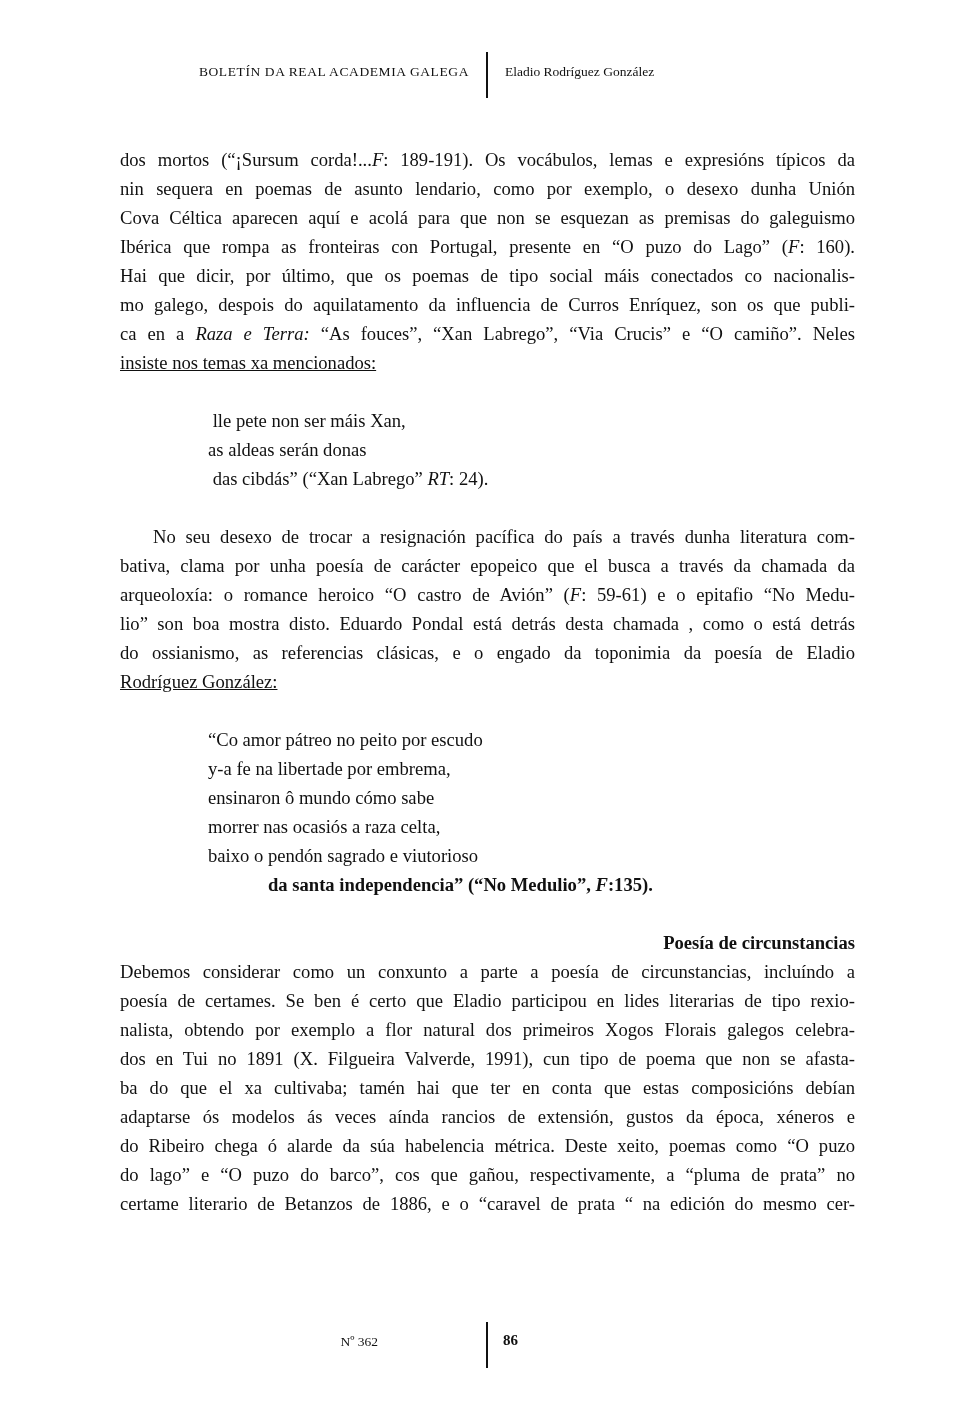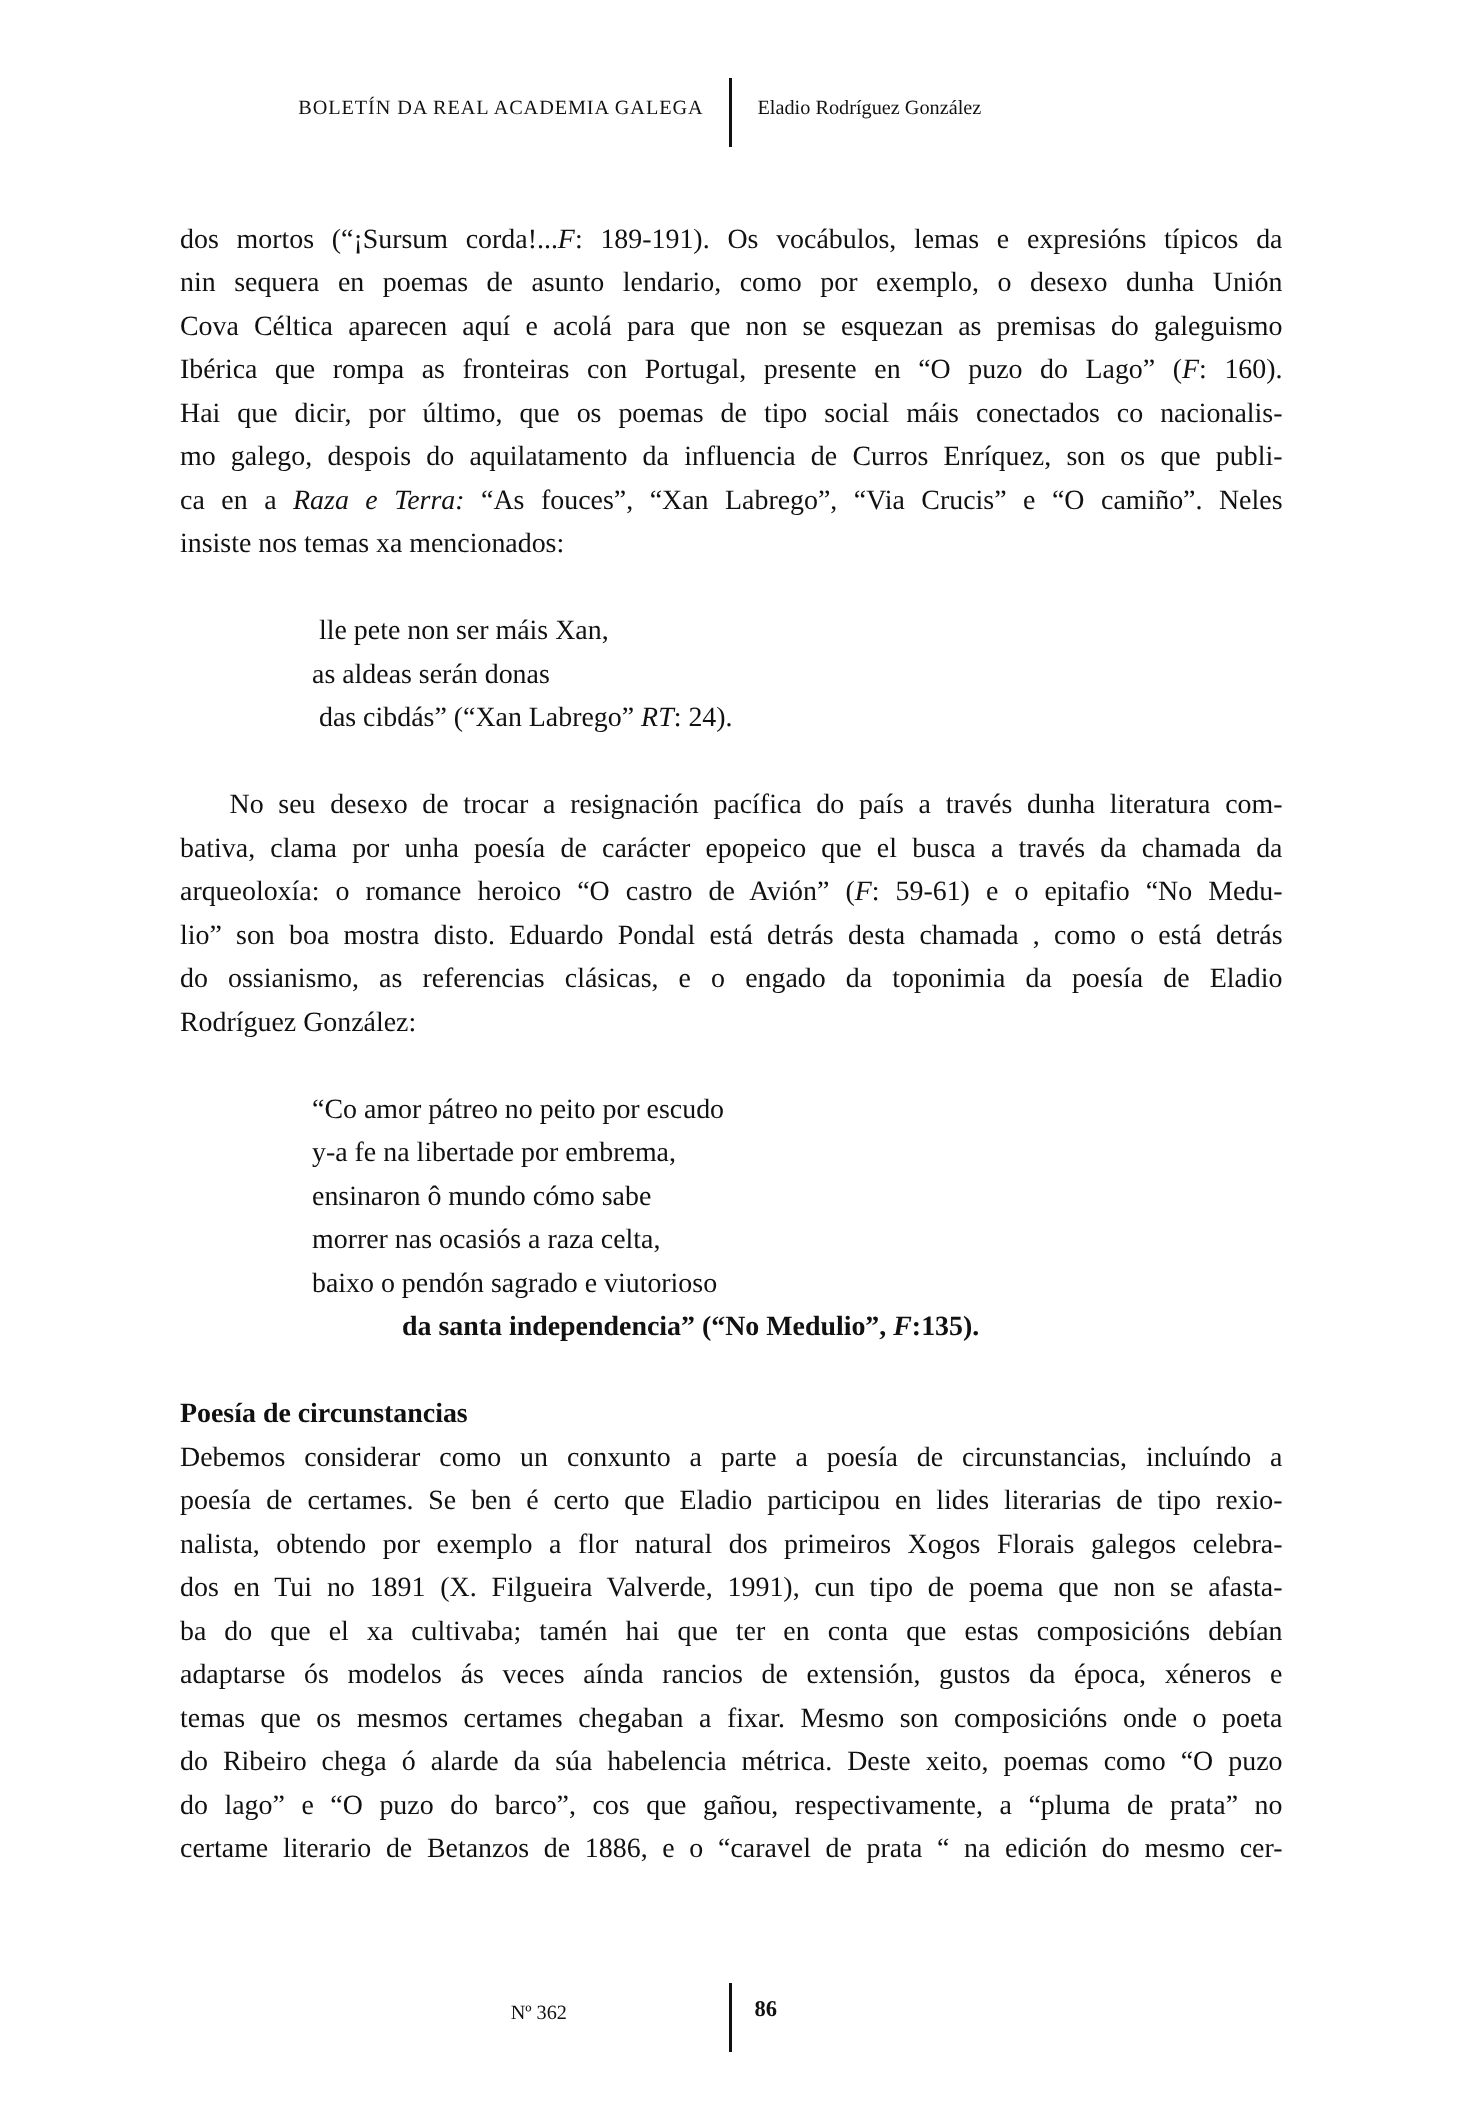--- a/index.html
+++ b/index.html
@@ -61,20 +61,21 @@
     }
     .para .ln {
       display: block;
       text-align: justify;
       text-align-last: justify;
       white-space: nowrap;
       overflow: visible;
     }
     .para .ln.last {
       text-align-last: left;
+      text-decoration: underline;
     }
     .para.indent .ln.first {
       text-indent: 33px;
     }
     .poem {
       margin: 0;
       padding-left: 88px;
     }
     .poem .pl {
       display: block;
@@ -83,20 +84,21 @@
     .poem .pl.sub {
       padding-left: 60px;
       font-weight: bold;
     }
     .spacer-29 { height: 29px; }
     .section-heading {
       font-weight: bold;
       margin: 0;
       font-size: 18.6px;
       line-height: 29px;
+      text-align: right;
     }
     em { font-style: italic; }
     .page-footer {
       position: absolute;
       top: 1322px;
       left: 0;
       width: 884px;
       height: 46px;
     }
     .footer-issue {
@@ -177,21 +179,20 @@
 
   <h2 class="section-heading">Poesía de circunstancias</h2>
 
   <p class="para">
     <span class="ln">Debemos considerar como un conxunto a parte a poesía de circunstancias, incluíndo a</span>
     <span class="ln">poesía de certames. Se ben é certo que Eladio participou en lides literarias de tipo rexio-</span>
     <span class="ln">nalista, obtendo por exemplo a flor natural dos primeiros Xogos Florais galegos celebra-</span>
     <span class="ln">dos en Tui no 1891 (X. Filgueira Valverde, 1991), cun tipo de poema que non se afasta-</span>
     <span class="ln">ba do que el xa cultivaba; tamén hai que ter en conta que estas composicións debían</span>
     <span class="ln">adaptarse ós modelos ás veces aínda rancios de extensión, gustos da época, xéneros e</span>
-    <span class="ln">temas que os mesmos certames chegaban a fixar. Mesmo son composicións onde o poeta</span>
     <span class="ln">do Ribeiro chega ó alarde da súa habelencia métrica. Deste xeito, poemas como “O puzo</span>
     <span class="ln">do lago” e “O puzo do barco”, cos que gañou, respectivamente, a “pluma de prata” no</span>
     <span class="ln">certame literario de Betanzos de 1886, e o “caravel de prata “ na  edición do mesmo cer-</span>
   </p>
 
 </div>
 
 <div class="page-footer">
   <span class="footer-issue">Nº 362</span>
   <span class="footer-divider"></span>

